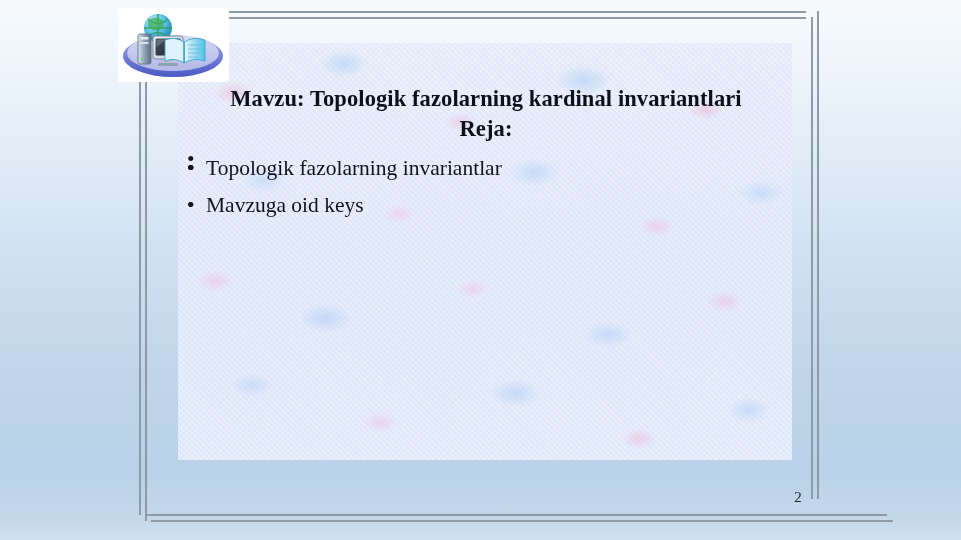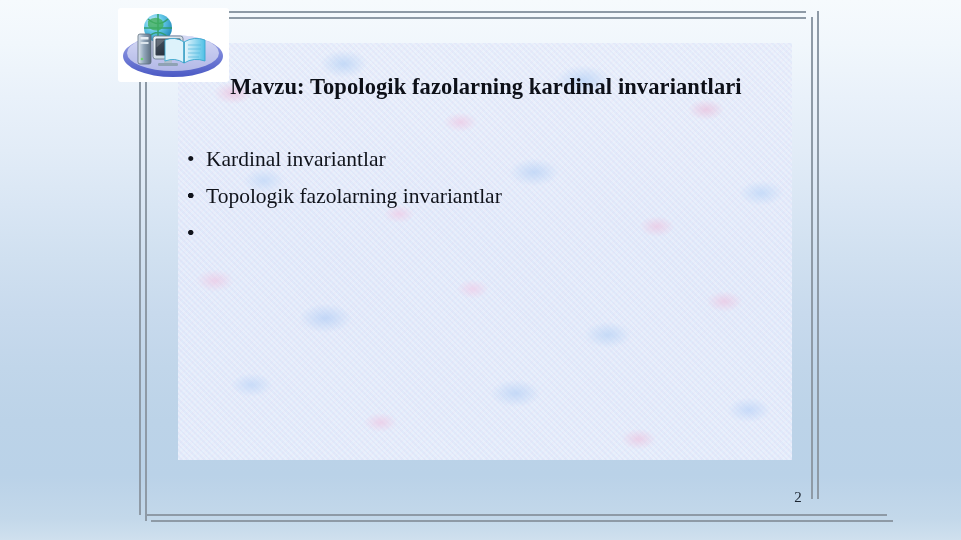--- a/index.html
+++ b/index.html
@@ -94,21 +94,21 @@
     left: 186px;
     top: 72px;
     width: 600px;
     text-align: center;
     color: #0d1018;
     font-weight: bold;
     font-size: 22.5px;
     line-height: 30px;
     letter-spacing: .1px;
   }
-  #slide-title { display: block; white-space: nowrap; }
+  #slide-title { display: block; white-space: nowrap; margin-top: 12px; }
   #slide-subtitle { display: block; }
 
   
   #bullet-list {
     position: absolute;
     left: 182px;
     top: 145px;
     width: 600px;
     margin: 0;
     padding: 0;
@@ -166,45 +166,46 @@
   <div class="frame-line frame-v f-right-2"></div>
   <div class="frame-line frame-h f-bot-1"></div>
   <div class="frame-line frame-h f-bot-2"></div>
   <div class="frame-line frame-v f-left-1"></div>
   <div class="frame-line frame-v f-left-2"></div>
 
   <div id="content-panel"></div>
 
   <div id="title-block">
     <span id="slide-title">Mavzu: Topologik fazolarning kardinal invariantlari</span>
+    <span id="slide-subtitle">Reja:</span>
   </div>
 
   <ul id="bullet-list">
     <li>
       <span class="bullet-dot">•</span>
-      <span class="bullet-text">Kardinal invariantlar</span>
     </li>
     <li>
       <span class="bullet-dot">•</span>
     </li>
     <li>
       <span class="bullet-dot">•</span>
     </li>
     <li>
       <span class="bullet-dot">•</span>
     </li>
     <li>
       <span class="bullet-dot">•</span>
       <span class="bullet-text">Topologik fazolarning invariantlar</span>
     </li>
     <li>
       <span class="bullet-dot">•</span>
     </li>
     <li>
       <span class="bullet-dot">•</span>
+      <span class="bullet-text">Mavzuga oid keys</span>
     </li>
   </ul>
 
   <div id="page-number">2</div>
 
   <div id="logo">
     <svg width="111" height="74" viewBox="0 0 111 74">
       <defs>
         <linearGradient id="ellGrad" x1="0" y1="0" x2="0" y2="1">
           <stop offset="0%" stop-color="#9fa8e6"></stop>

